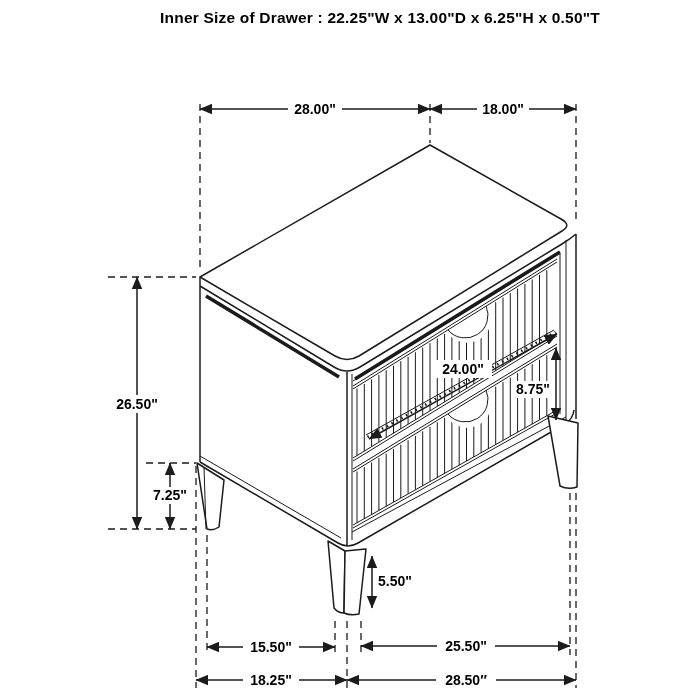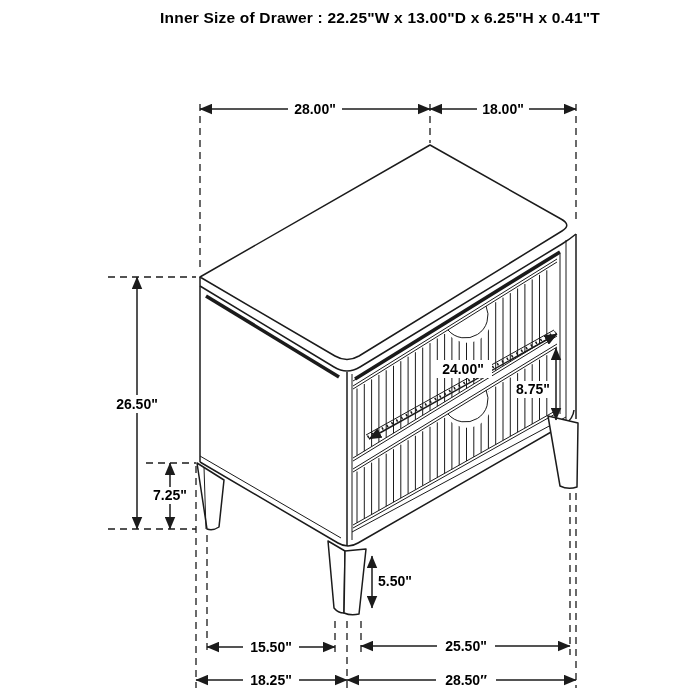--- a/index.html
+++ b/index.html
@@ -15,21 +15,21 @@
   .dash{stroke:#1b1b1b;stroke-width:1.3;fill:none;stroke-dasharray:7 5;}
   .dimline{stroke:#1b1b1b;stroke-width:1.5;fill:none;}
   .hatch{stroke:#1b1b1b;stroke-width:2.6;fill:none;stroke-dasharray:1.5 4;}
   .lblbg{fill:#ffffff;stroke:none;}
   .dimtxt{font-family:"Liberation Sans",sans-serif;font-size:14px;font-weight:bold;fill:#000;text-anchor:middle;}
 </style>
 </head>
 <body>
 
 <div class="stage">
-  <div class="title">Inner Size of Drawer : 22.25"W x 13.00"D x 6.25"H x 0.41"T</div>
+  <div class="title">Inner Size of Drawer : 22.25"W x 13.00"D x 6.25"H x 0.50"T</div>
 
   <svg width="700" height="700" viewBox="0 0 700 700">
     <defs>
       <marker id="arr" viewBox="0 0 12 10" refX="11.5" refY="5" markerWidth="13" markerHeight="11" orient="auto-start-reverse" markerUnits="userSpaceOnUse">
         <path d="M0,0 L12,5 L0,10 Z" fill="#1b1b1b"></path>
       </marker>
       <mask id="handleMask">
         <rect x="330" y="220" width="270" height="350" fill="#ffffff"></rect>
         <path d="M446,331 A23.5,23.5 0 0 0 488,305 Z" fill="#000000"></path>
         <path d="M446,416 A23.5,23.5 0 0 0 488,390 Z" fill="#000000"></path>

